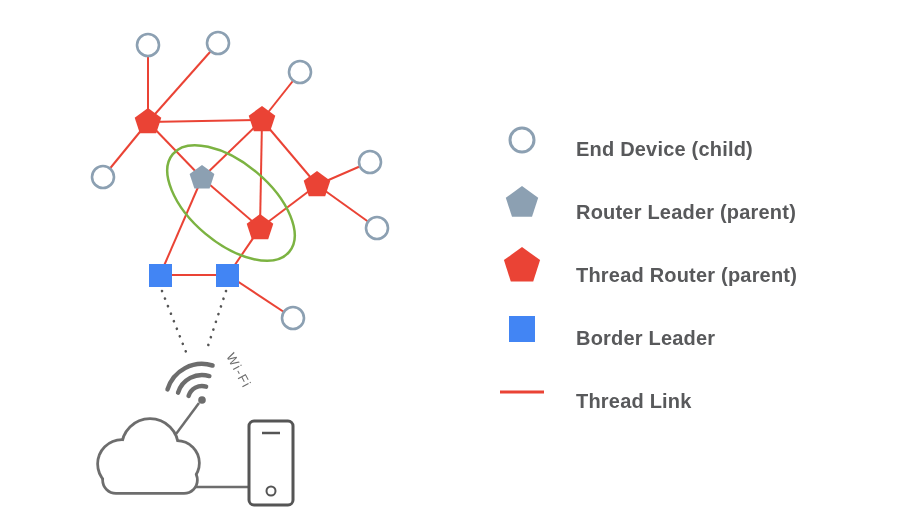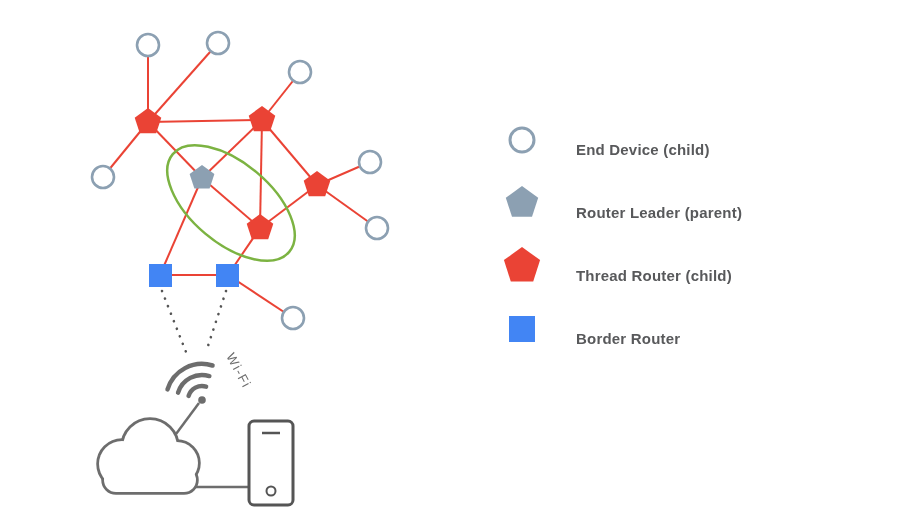--- a/index.html
+++ b/index.html
@@ -2,21 +2,21 @@
 <html><head>
 <meta charset="utf-8">
 <style>
   html,body{margin:0;padding:0;background:#ffffff;}
   body{width:910px;height:526px;position:relative;font-family:"Liberation Sans",sans-serif;overflow:hidden;}
   .stage{position:absolute;left:0;top:0;width:910px;height:526px;}
   .diagram-svg{position:absolute;left:0;top:0;}
   .legend{position:absolute;left:498px;top:108px;width:360px;display:flex;flex-direction:column;}
   .legend-row{display:flex;align-items:center;height:63px;}
   .legend-icon{width:48px;height:48px;flex:0 0 48px;display:flex;align-items:center;justify-content:center;}
-  .legend-label{margin-left:30px;font-size:15px;font-weight:bold;color:#58595b;letter-spacing:0.2px;margin-top:20px;}
+  .legend-label{margin-left:30px;font-size:20px;font-weight:bold;color:#58595b;letter-spacing:0.2px;margin-top:20px;}
 </style>
 </head>
 <body>
 
 <div class="stage">
 
   <svg class="diagram-svg" width="460" height="526" viewBox="0 0 460 526">
 
     <g stroke="#ea4335" stroke-width="2">
       <line x1="148" y1="45" x2="148" y2="122"></line>
@@ -125,27 +125,35 @@
       </div>
       <div class="legend-label">Router Leader (parent)</div>
     </div>
 
     <div class="legend-row">
       <div class="legend-icon">
         <svg width="48" height="48" viewBox="0 0 48 48">
           <polygon points="24,5 42.1,18.1 35.2,39.4 12.8,39.4 5.9,18.1" fill="#ea4335"></polygon>
         </svg>
       </div>
-      <div class="legend-label">Thread Router (child)</div>
+      <div class="legend-label">Thread Router (parent)</div>
     </div>
 
     <div class="legend-row">
       <div class="legend-icon">
         <svg width="48" height="48" viewBox="0 0 48 48">
           <rect x="11" y="11" width="26" height="26" fill="#4285f4"></rect>
         </svg>
       </div>
-      <div class="legend-label">Border Router</div>
+      <div class="legend-label">Border Leader</div>
     </div>
 
+    <div class="legend-row">
+      <div class="legend-icon">
+        <svg width="48" height="48" viewBox="0 0 48 48">
+          <line x1="2" y1="24" x2="46" y2="24" stroke="#ea4335" stroke-width="3"></line>
+        </svg>
+      </div>
+      <div class="legend-label">Thread Link</div>
+    </div>
 
   </div>
 </div>
 
 </body></html>

